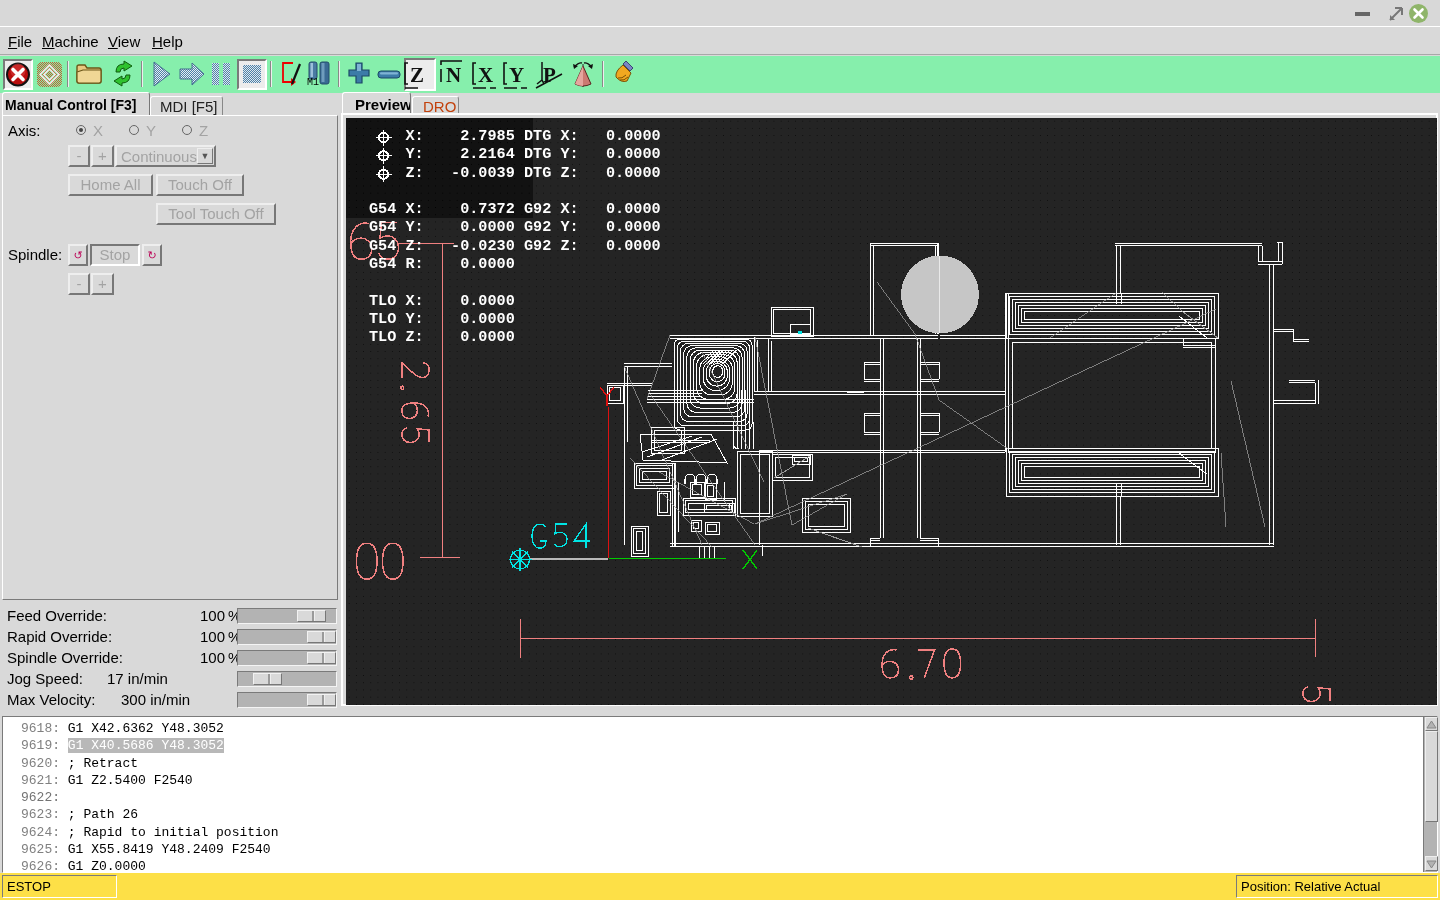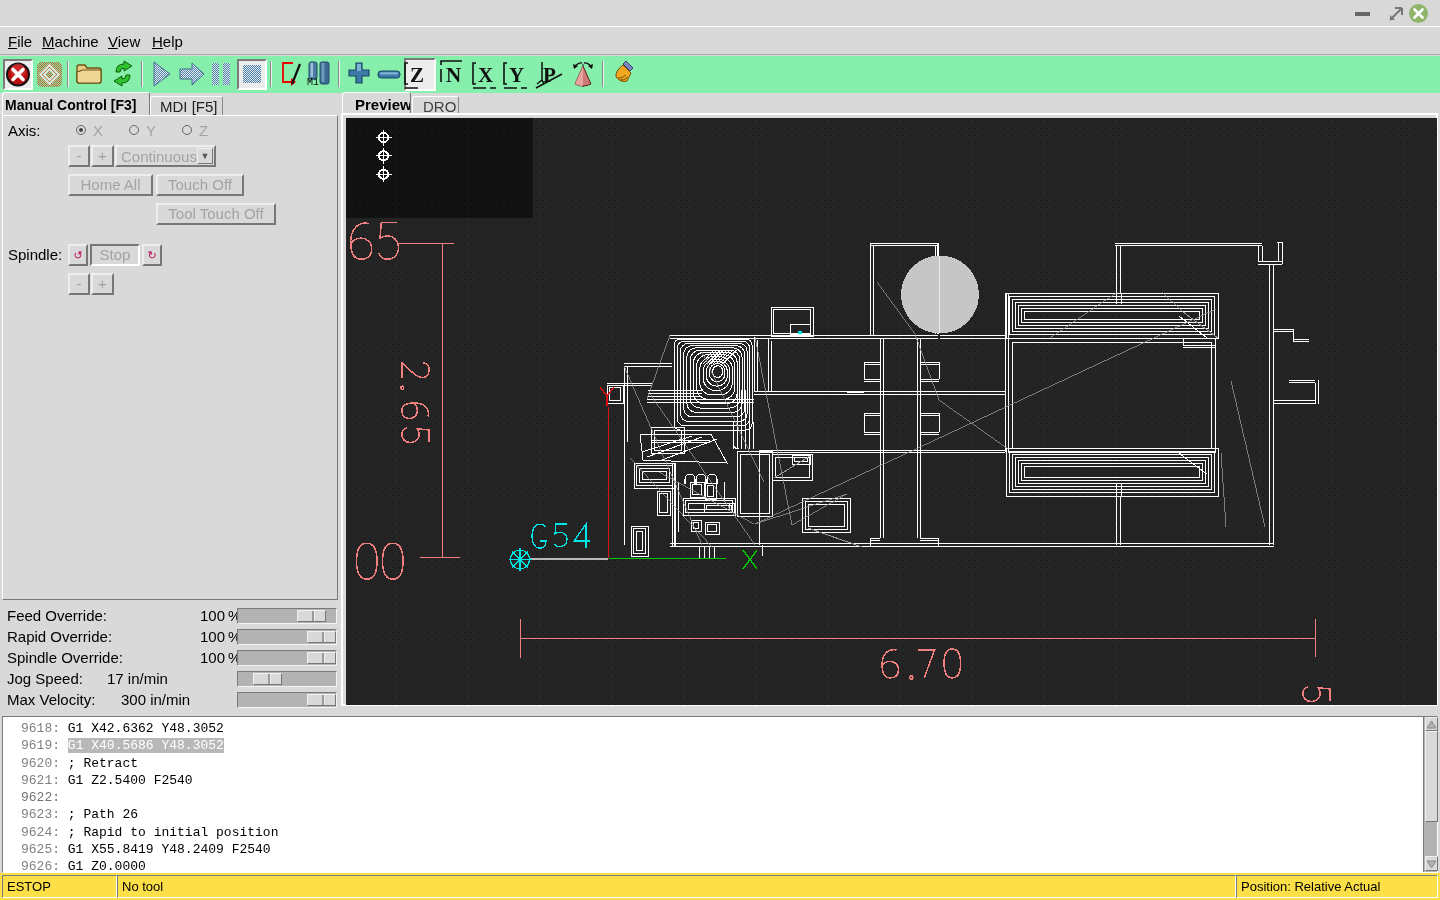--- a/index.html
+++ b/index.html
@@ -198,21 +198,21 @@
 <div class="trough" style="left:237px;top:671px;width:100px;height:16px">
     <div class="thumb" style="left:15px;width:29px"></div>
   </div>
 <div class="blabel" style="left:7px;top:691px">Max Velocity:</div>
 <div class="blabel" style="left:121px;top:691px">300 in/min</div>
 <div class="trough" style="left:237px;top:692px;width:100px;height:16px">
     <div class="thumb" style="left:69px;width:29px"></div>
   </div>
 
 <div class="tab" style="left:342px;top:92px;width:69px;height:24px;font-weight:bold;padding:3px 0 0 12px;border-right-color:#777">Preview</div>
-<div class="tab" style="left:412px;top:96px;width:47px;height:19px;padding:1px 0 0 10px;color:#404040">DRO</div>
+<div class="tab" style="left:412px;top:96px;width:47px;height:19px;padding:1px 0 0 10px;color:#c2410c">DRO</div>
 <div class="canvasbox">
 <svg width="1091" height="587" style="position:absolute;left:3px;top:3px" shape-rendering="crispEdges">
 <defs>
         <pattern id="dots" width="7.2" height="7.2" patternUnits="userSpaceOnUse">
           <rect width="7.2" height="7.2" fill="#242424"></rect>
           <rect x="3" y="3" width="1" height="1" fill="#0d0d0d"></rect>
         </pattern>
         <pattern id="dots2" width="7.2" height="7.2" patternUnits="userSpaceOnUse">
           <rect width="7.2" height="7.2" fill="#121212"></rect>
           <rect x="3" y="3" width="1" height="1" fill="#000"></rect>
@@ -522,20 +522,32 @@
       <circle cx="37.5" cy="19.5" r="4.6" fill="none" stroke="#fff" stroke-width="2"></circle>
       <line x1="29.5" y1="19.5" x2="45.5" y2="19.5" stroke="#ffffff" stroke-width="1.3" opacity="1.0"></line>
       <line x1="37.5" y1="11.5" x2="37.5" y2="27.5" stroke="#ffffff" stroke-width="1.3" opacity="1.0"></line>
       <circle cx="37.5" cy="37.80000000000001" r="4.6" fill="none" stroke="#fff" stroke-width="2"></circle>
       <line x1="29.5" y1="37.8" x2="45.5" y2="37.8" stroke="#ffffff" stroke-width="1.3" opacity="1.0"></line>
       <line x1="37.5" y1="29.8" x2="37.5" y2="45.8" stroke="#ffffff" stroke-width="1.3" opacity="1.0"></line>
       <circle cx="37.5" cy="56.19999999999999" r="4.6" fill="none" stroke="#fff" stroke-width="2"></circle>
       <line x1="29.5" y1="56.2" x2="45.5" y2="56.2" stroke="#ffffff" stroke-width="1.3" opacity="1.0"></line>
       <line x1="37.5" y1="48.2" x2="37.5" y2="64.2" stroke="#ffffff" stroke-width="1.3" opacity="1.0"></line>
 </svg>
+<pre class="dro">    X:    2.7985 DTG X:   0.0000
+    Y:    2.2164 DTG Y:   0.0000
+    Z:   -0.0039 DTG Z:   0.0000
+
+G54 X:    0.7372 G92 X:   0.0000
+G54 Y:    0.0000 G92 Y:   0.0000
+G54 Z:   -0.0230 G92 Z:   0.0000
+G54 R:    0.0000
+
+TLO X:    0.0000
+TLO Y:    0.0000
+TLO Z:    0.0000</pre>
 </div>
 <div class="gcodebox">
 <pre class="gcode"><span style="color:#808080">9618:</span> G1 X42.6362 Y48.3052
 <span style="color:#808080">9619:</span> <span style="background:#b8b8b8;color:#fff">G1 X40.5686 Y48.3052</span>
 <span style="color:#808080">9620:</span> ; Retract
 <span style="color:#808080">9621:</span> G1 Z2.5400 F2540
 <span style="color:#737373">9622:</span> 
 <span style="color:#808080">9623:</span> ; Path 26
 <span style="color:#808080">9624:</span> ; Rapid to initial position
 <span style="color:#808080">9625:</span> G1 X55.8419 Y48.2409 F2540
@@ -547,14 +559,13 @@
       </svg>
  <div class="abs" style="left:1px;top:14px;width:13px;height:91px;background:#d9d9d9;border:1px solid;border-color:#eee #777 #777 #eee"></div>
  <div class="abs" style="left:1px;top:139px;width:13px;height:15px;background:#d9d9d9;border:1px solid;border-color:#eee #777 #777 #eee"></div>
  <svg class="abs" style="left:2px;top:143px" width="11" height="9">
         <path d="M5.5 8 L10 1 L1 1 z" fill="#b3b3b3" stroke="#888" stroke-width="1"></path>
       </svg>
 </div>
 </div>
 <div class="statusbar">
  <div class="scell" style="left:2px;width:115px">ESTOP</div>
- <div class="scell" style="left:117px;width:1119px">No tool</div>
  <div class="scell" style="left:1236px;width:202px">Position: Relative Actual</div>
 </div>
 </body></html>

